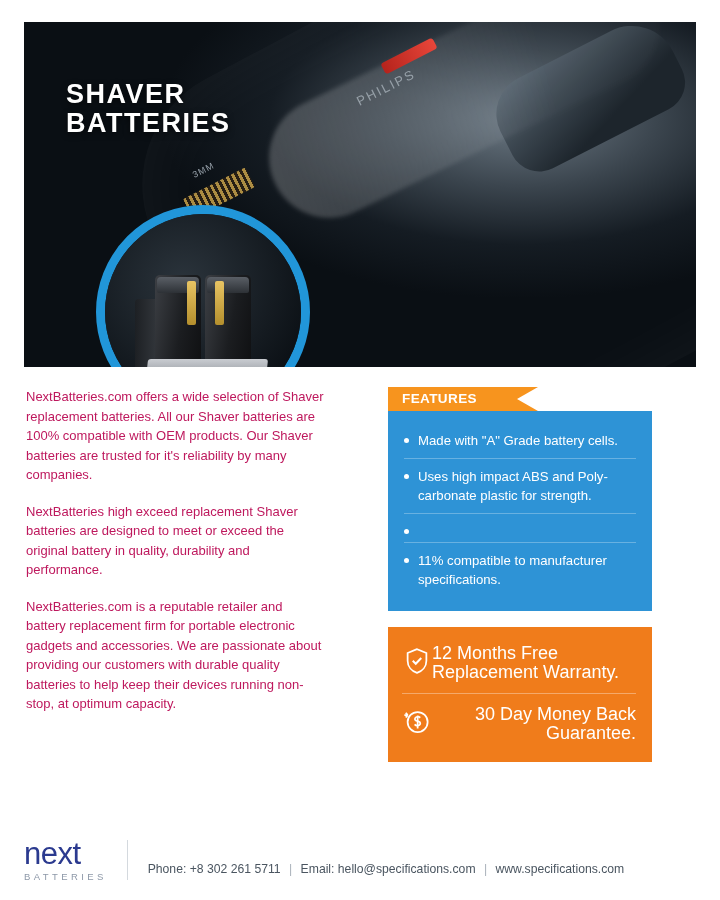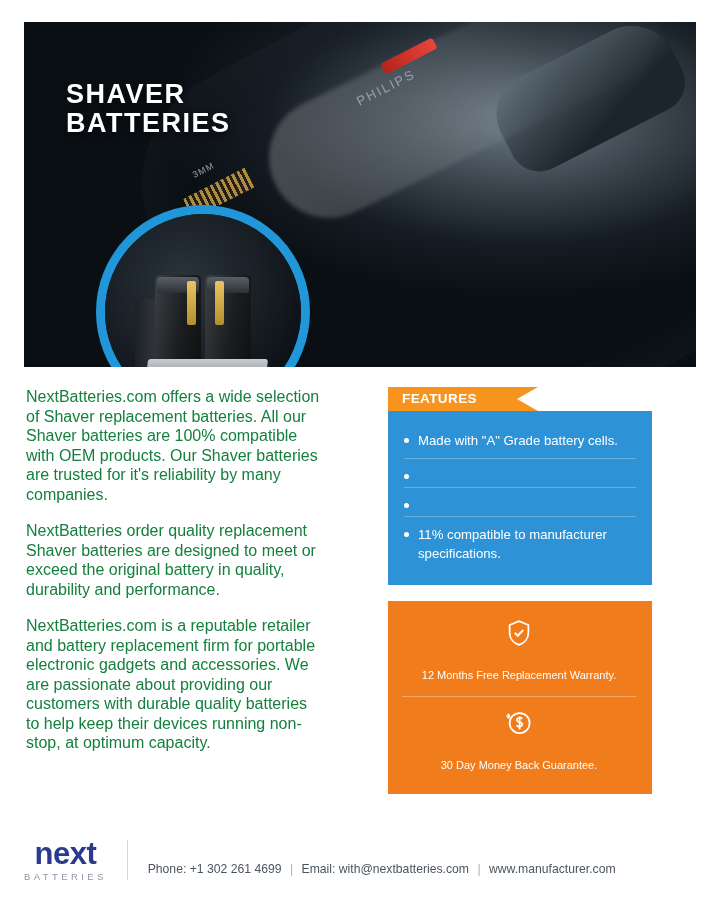--- a/index.html
+++ b/index.html
@@ -158,22 +158,22 @@
   }
 
   
   .content {
     display: flex;
     gap: 20px;
     margin-top: 20px;
   }
   .left-col { width: 300px; padding-left: 2px; }
   .para {
-    color: #15803d;
-    font-size: 16px;
+    color: #be185d;
+    font-size: 13px;
     line-height: 19.5px;
     margin-bottom: 17px;
   }
 
   .right-col { width: 308px; padding-left: 44px; }
 
   
   .ribbon-wrap { position: relative; height: 24px; }
   .ribbon {
     position: absolute; left: 0; top: 0;
@@ -213,47 +213,44 @@
 
   
   .offers-box {
     background: #f07c1b;
     margin-top: 16px;
     padding: 6px 16px 8px 14px;
   }
   .offer {
     display: flex;
     align-items: center;
-    gap: 12px;
     color: #ffffff;
-    font-size: 11px;
+    font-size: 18px;
     line-height: 19px;
     padding: 11px 0;
     border-bottom: 1px solid rgba(255,255,255,.35);
-    flex-direction: column;
-  }
-  .offer:last-child { border-bottom: none; }
+  }
+  .offer:last-child { border-bottom: none; text-align: right; }
   .offer svg { flex: 0 0 auto; }
 
   
   .footer {
     position: absolute;
     left: 24px; bottom: 18px;
     width: 672px;
     display: flex;
     align-items: flex-end;
     gap: 16px;
   }
   .logo-next {
     color: #2b3a8f;
     font-size: 31px;
-    font-weight: bold;
+    font-weight: normal;
     line-height: 30px;
     letter-spacing: -0.5px;
-    text-align: center;
   }
   .logo-sub {
     color: #8d98a8;
     font-size: 9.5px;
     letter-spacing: 3.4px;
     margin-top: 2px;
   }
   .footer-sep {
     width: 1px; height: 40px;
     background: #d4d9de;
@@ -300,37 +297,38 @@
         <div class="tab b"></div>
         <div class="batt-base"></div>
       </div>
     </div>
   </div>
 
   <div class="content">
 
     <div class="left-col">
       <p class="para">NextBatteries.com offers a wide selection of Shaver replacement batteries. All our Shaver batteries are 100% compatible with OEM products. Our Shaver batteries are trusted for it's reliability by many companies.</p>
-      <p class="para">NextBatteries order quality replacement Shaver batteries are designed to meet or exceed the original battery in quality, durability and performance.</p>
+      <p class="para">NextBatteries high exceed replacement Shaver batteries are designed to meet or exceed the original battery in quality, durability and performance.</p>
       <p class="para">NextBatteries.com is a reputable retailer and battery replacement firm for portable electronic gadgets and accessories. We are passionate about providing our customers with durable quality batteries to help keep their devices running non-stop, at optimum capacity.</p>
     </div>
 
     <div class="right-col">
 
       <div class="ribbon-wrap">
         <div class="ribbon">FEATURES</div>
       </div>
 
       <div class="features-box">
         <div class="feat">
           <span class="dot"></span>
           <span>Made with "A" Grade battery cells.</span>
         </div>
         <div class="feat">
           <span class="dot"></span>
+          <span>Uses high impact ABS and Poly-carbonate plastic for strength.</span>
         </div>
         <div class="feat">
           <span class="dot"></span>
         </div>
         <div class="feat">
           <span class="dot"></span>
           <span>11% compatible to manufacturer specifications.</span>
         </div>
       </div>
 
@@ -363,21 +361,21 @@
     </div>
   </div>
 
   <div class="footer">
     <div>
       <div class="logo-next">next</div>
       <div class="logo-sub">BATTERIES</div>
     </div>
     <div class="footer-sep"></div>
     <div class="footer-text">
-      <span>Phone: +1 302 261 4699</span>
+      <span>Phone: +8 302 261 5711</span>
       <span class="bar">|</span>
-      <span>Email: with@nextbatteries.com</span>
+      <span>Email: hello@specifications.com</span>
       <span class="bar">|</span>
-      <span>www.manufacturer.com</span>
+      <span>www.specifications.com</span>
     </div>
   </div>
 
 </div>
 
 </body></html>

